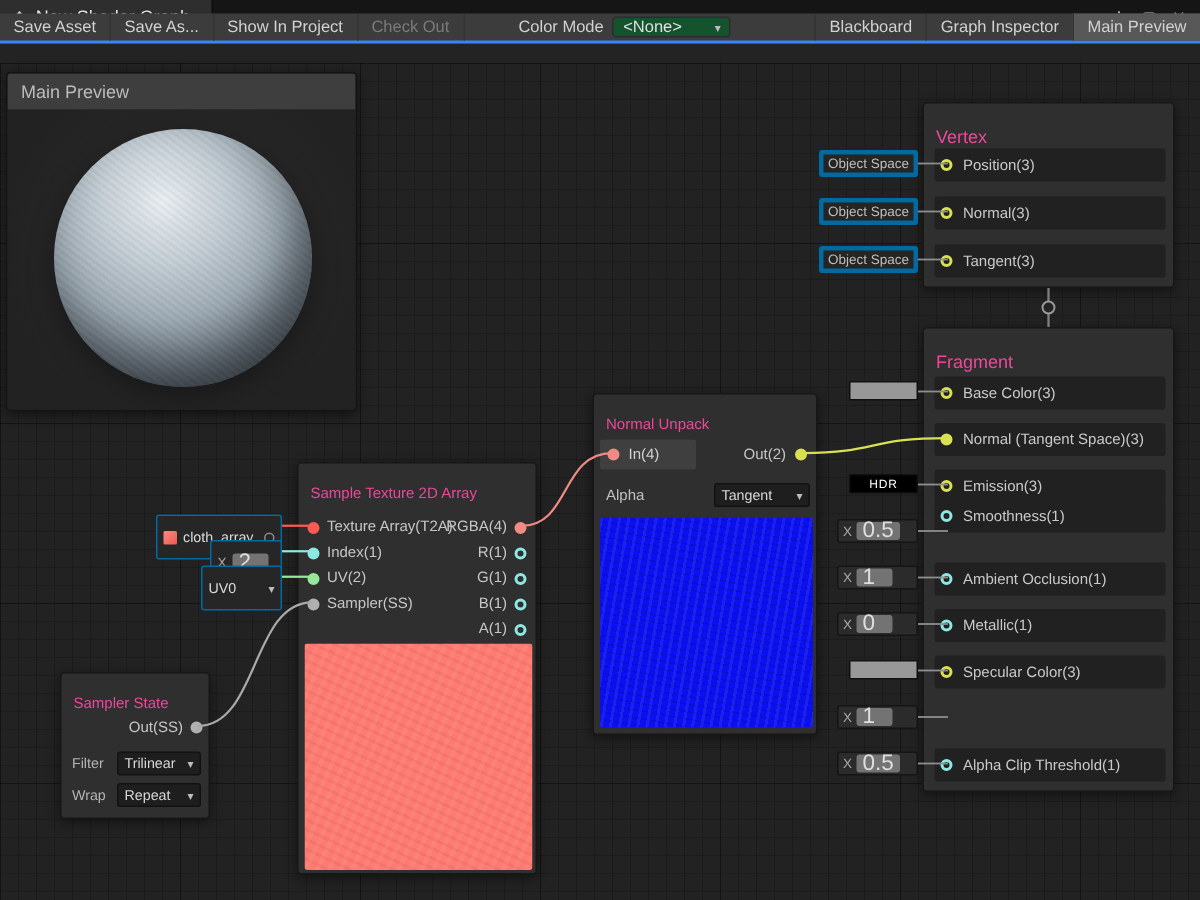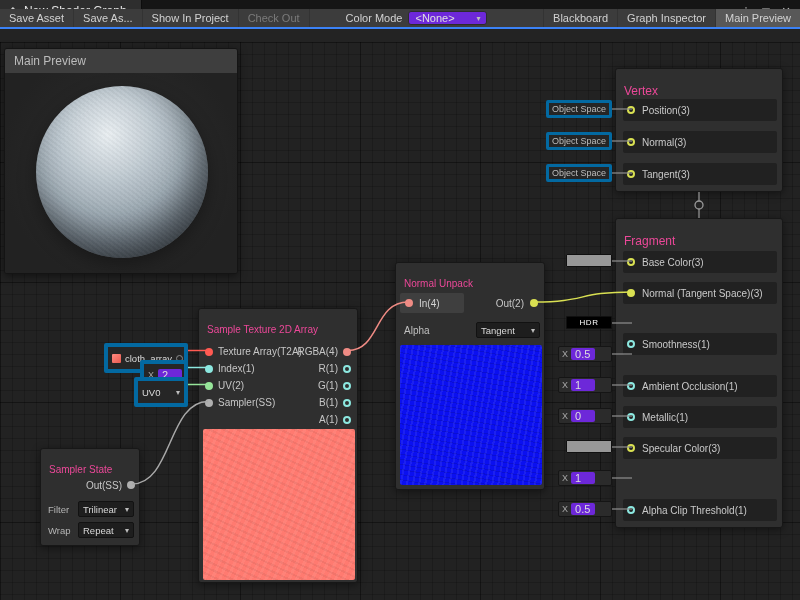--- a/index.html
+++ b/index.html
@@ -20,21 +20,21 @@
   
   .toolbar{position:absolute;top:9px;left:0;width:800px;height:20px;background:#3c3c3c;
     border-bottom:2px solid #3b82f6;display:flex;align-items:stretch;font-size:11px;color:#d2d2d2}
   .tb-btn{display:flex;align-items:center;padding:0 9px;border-right:1px solid #333;white-space:nowrap}
   .tb-btn.right{border-right:none;border-left:1px solid #333}
   .tb-btn.disabled{color:#7b7b7b}
   .tb-btn.active{background:#585858}
   .tb-gap{width:30px}
   .tb-label{display:flex;align-items:center;padding:0 6px;white-space:nowrap}
   .tb-dd{display:flex;align-items:center;justify-content:space-between;margin:2px 0;
-    padding:0 6px;width:79px;background:#6d28d9;border:1px solid #2c2c2c;border-radius:3px;color:#e0e0e0}
+    padding:0 6px;width:79px;background:#14532d;border:1px solid #2c2c2c;border-radius:3px;color:#e0e0e0}
   .tb-spacer{flex:1}
   .arrow{font-size:8px;color:#bdbdbd;margin-left:4px}
 
   
   .canvas{position:absolute;top:42px;left:0;width:800px;height:558px;background-color:#222222;
     background-image:
       linear-gradient(rgba(0,0,0,.30) 1px, transparent 1px),
       linear-gradient(90deg, rgba(0,0,0,.30) 1px, transparent 1px),
       linear-gradient(rgba(0,0,0,.18) 1px, transparent 1px),
       linear-gradient(90deg, rgba(0,0,0,.18) 1px, transparent 1px);
@@ -93,28 +93,28 @@
   .ddown{display:flex;align-items:center;justify-content:space-between;background:#1e1e1e;
     border:1px solid #121212;border-radius:2px;height:16px;padding:0 4px;font-size:9.5px;color:#d8d8d8}
   .ddown.w64{width:64px}.ddown.w56{width:56px}
 
   .ss-out{position:absolute;right:4px;top:28px;height:16px;display:flex;align-items:center;gap:5px;
     font-size:10px;color:#c6c6c6}
   .ss-row{position:absolute;left:7px;right:5px;height:16px;display:flex;align-items:center;
     justify-content:space-between;font-size:9.5px;color:#b5b5b5}
 
   
-  .mini{position:absolute;height:30px;background:#262626;border:4px solid #0369a1;border-radius:2px;
+  .mini{position:absolute;height:30px;background:#262626;border:1px solid #0369a1;border-radius:2px;
     display:flex;align-items:center;gap:4px;padding:0 4px;font-size:9.5px;color:#dcdcdc;white-space:nowrap}
   .tex-icon{width:9px;height:9px;border-radius:1px;flex:none;
     background:linear-gradient(135deg,#ff8a80 0%,#e85a50 100%)}
   .picker-dot{width:7px;height:7px;border-radius:50%;border:1.5px solid #8d8d8d;flex:none;margin-left:auto}
   .xprefix{color:#a8a8a8;font-size:9px}
-  .xfield{background:#6d28d9;border-radius:2px;padding:0 4px;min-width:24px;height:12px;
-    line-height:12px;font-size:11px;color:#dedede}
+  .xfield{background:#737373;border-radius:2px;padding:0 4px;min-width:24px;height:12px;
+    line-height:12px;font-size:15px;color:#dedede}
   .fxw{position:absolute;height:16px;width:54px;background:#2b2b2b;border:1px solid #151515;border-radius:2px;
     display:flex;align-items:center;gap:3px;padding:0 3px;font-size:9.5px;color:#dcdcdc}
   .swatch{position:absolute;width:46px;height:13px;border:1px solid #101010;border-radius:1px}
   .swatch.gray{background:#989898}
   .swatch.hdrsw{background:#000;display:flex;align-items:center;justify-content:center;
     color:#fff;font-size:8px;letter-spacing:.5px}
   .ospace{position:absolute;width:66px;height:18px;background:#252525;border:3px solid #0369a1;border-radius:2px;
     display:flex;align-items:center;justify-content:center;font-size:9px;color:#bdbdbd;white-space:nowrap}
 
   .wires{position:absolute;top:0;left:0;pointer-events:none}
@@ -184,20 +184,24 @@
 
   <div class="node" style="left:615px;top:218px;width:168px;height:310px">
     <div class="node-title">Fragment</div>
     <div class="slot" style="top:32px">
       <i class="p pt-v3"></i>
       <span>Base Color(3)</span>
     </div>
     <div class="slot" style="top:63px">
       <i class="p pt-v3 fill"></i>
       <span>Normal (Tangent Space)(3)</span>
+    </div>
+    <div class="slot" style="top:94px">
+      <i class="p pt-v3"></i>
+      <span>Emission(3)</span>
     </div>
     <div class="slot" style="top:114px">
       <i class="p pt-f"></i>
       <span>Smoothness(1)</span>
     </div>
     <div class="slot" style="top:156px">
       <i class="p pt-f"></i>
       <span>Ambient Occlusion(1)</span>
     </div>
     <div class="slot" style="top:187px">

